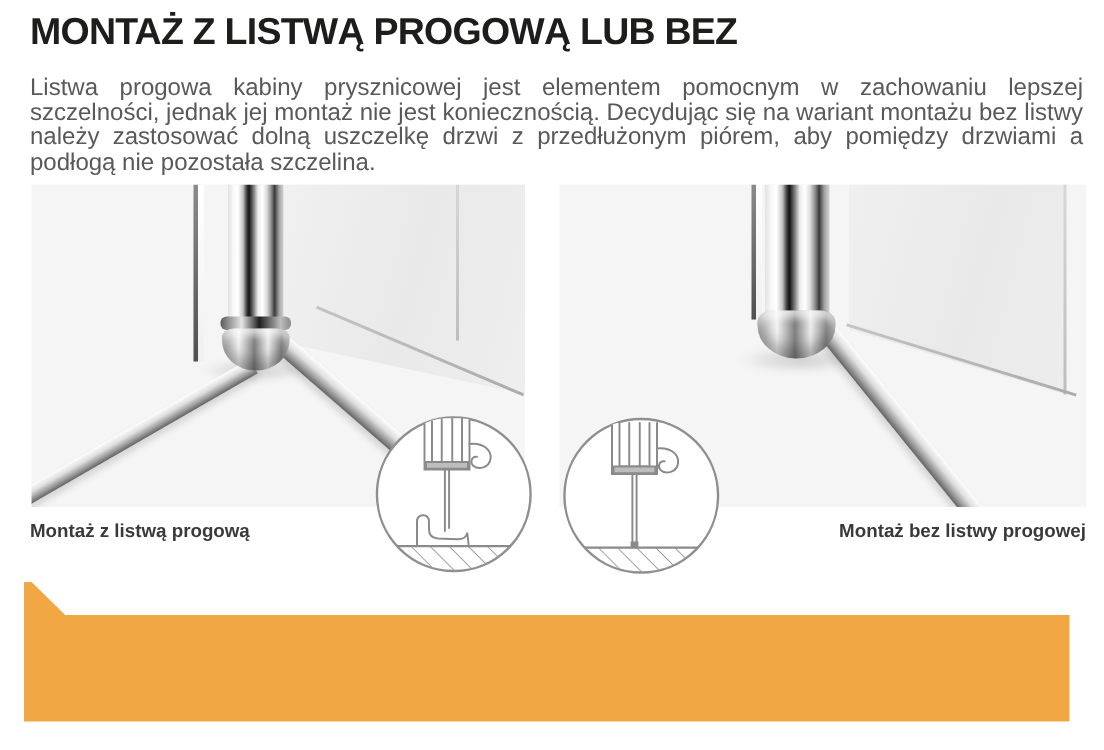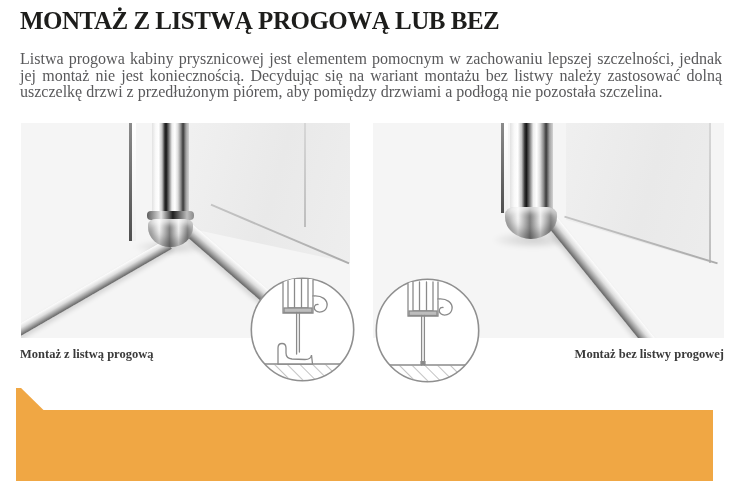--- a/index.html
+++ b/index.html
@@ -1,19 +1,19 @@
 <!DOCTYPE html>
 <html><head>
 <meta charset="utf-8">
 <style>
   * { margin:0; padding:0; box-sizing:border-box; }
   html,body { background:#fff; }
   #page {
     position:relative; width:736px; height:500px; overflow:hidden;
-    background:#fff; font-family:Liberation Serif, serif;
+    background:#fff; font-family:Liberation Sans, sans-serif;
   }
   
   .title {
     position:absolute; left:20px; top:5px; height:32px; line-height:32px;
     font-size:25px; font-weight:700; letter-spacing:-0.5px; color:#1d1d1b;
   }
   .intro {
     position:absolute; left:20px; top:51px; width:702px;
     font-size:16px; line-height:16.5px; color:#59595b; text-align:justify;
   }

